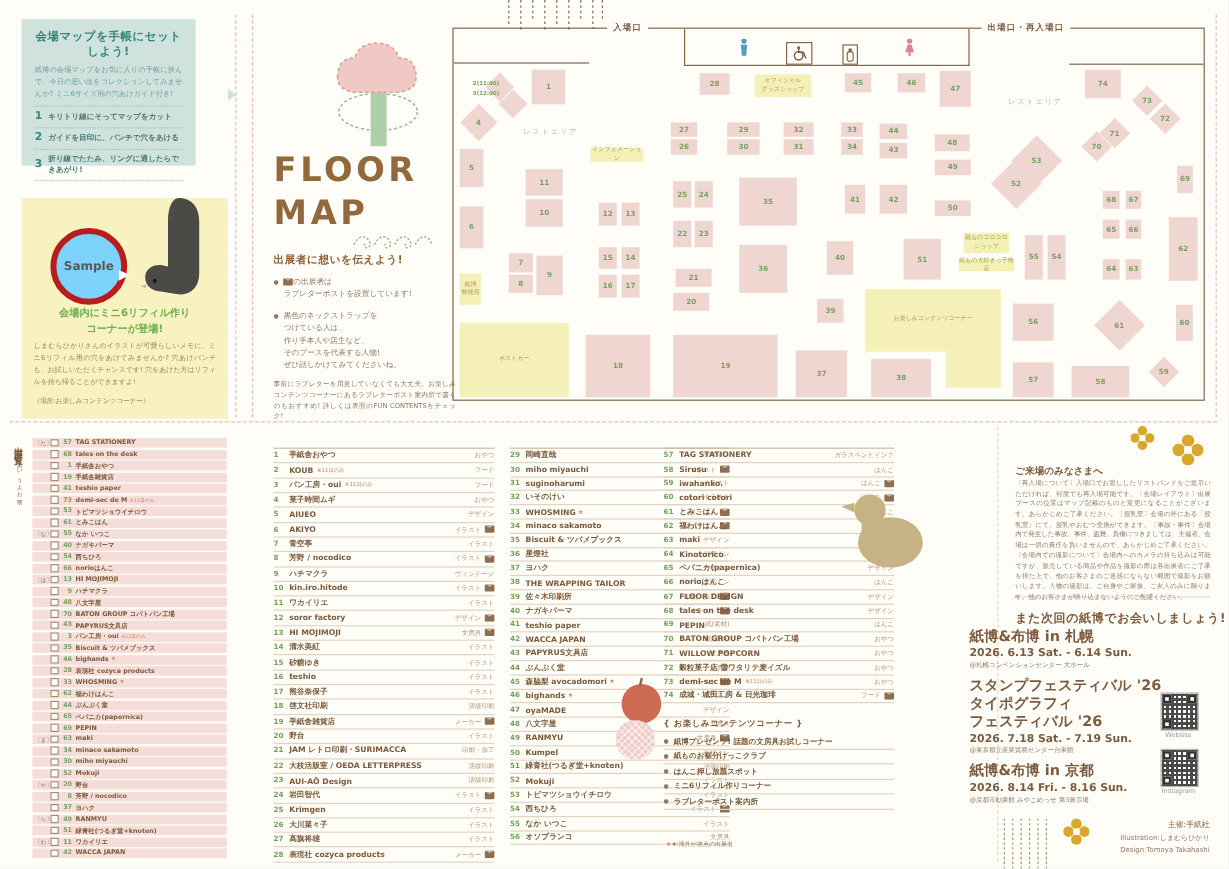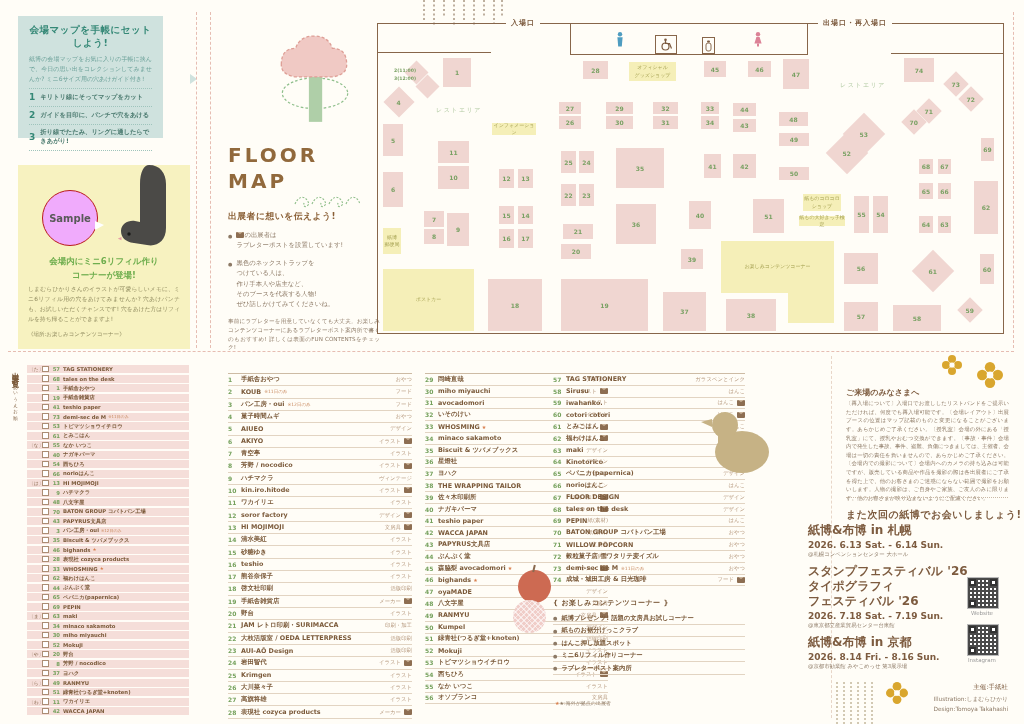--- a/index.html
+++ b/index.html
@@ -9,27 +9,27 @@
   
   .setmap{left:18px;top:16px;width:145px;height:122px;background:#cfe2de;box-sizing:border-box;padding:8px 11px 6px;}
   .setmap-title{font-size:9.5px;font-weight:bold;color:#348876;text-align:center;letter-spacing:.5px;}
   .setmap-body{font-size:6px;color:#6ba199;line-height:1.65;margin-top:4px;padding-bottom:4px;border-bottom:1px dotted #9ec4bc;text-align:justify;}
   .step{display:flex;align-items:center;gap:5px;padding:3.5px 0;border-bottom:1px dotted #9ec4bc;}
   .stepnum{font-size:9px;font-weight:bold;color:#348876;}
   .steptext{font-size:6.3px;font-weight:bold;color:#49796e;}
   .pointer{left:190px;top:74px;width:0;height:0;border-top:5px solid transparent;border-bottom:5px solid transparent;border-left:7px solid #cfe2de;}
   
   .sample{left:18px;top:165px;width:172px;height:184px;background:#f7f2c0;}
-  .bubble{position:absolute;left:24px;top:25px;width:54px;height:54px;border-radius:50%;background:#f0abfc;border:1px solid #b91c1c;display:flex;align-items:center;justify-content:center;font-size:10px;font-weight:bold;color:#595959;}
+  .bubble{position:absolute;left:24px;top:25px;width:54px;height:54px;border-radius:50%;background:#7dd3fc;border:5px solid #b91c1c;display:flex;align-items:center;justify-content:center;font-size:10px;font-weight:bold;color:#595959;}
   .bubble::after{content:"";position:absolute;right:-7px;top:30px;border-top:4px solid transparent;border-bottom:5px solid transparent;border-left:9px solid #fff;}
   .sample-heading{position:absolute;left:0;top:90px;width:100%;text-align:center;font-size:8.5px;font-weight:bold;color:#6fae4e;line-height:1.6;white-space:pre-line;}
   .sample-body{position:absolute;left:10px;top:120px;width:152px;font-size:5.8px;color:#8f8a5e;line-height:1.7;text-align:justify;}
   .sample-loc{position:absolute;left:10px;top:166px;font-size:5.5px;color:#8f8a5e;}
   
-  .ft{left:228px;top:124px;font-size:20px;font-weight:bold;letter-spacing:3px;color:#91693c;line-height:1.3;margin-top:18px;}
+  .ft{left:228px;top:124px;font-size:28px;font-weight:bold;letter-spacing:3px;color:#91693c;line-height:1.3;}
   .message{left:228px;top:211px;width:152px;}
   .msg-h{font-size:8.8px;font-weight:bold;color:#8a5f35;letter-spacing:.5px;}
   .bullet{display:flex;gap:4px;margin-top:7px;font-size:6.4px;color:#8d7a66;line-height:1.62;}
   .bdot{font-size:5px;margin-top:2px;color:#8d7a66;}
   .pre{white-space:pre-line;}
   .msg-note{margin-top:7px;font-size:5.6px;color:#8d7a66;line-height:1.6;text-align:justify;}
   .mailic{display:inline-block;width:8px;height:6px;border-radius:1px;background:#8d6e52;position:relative;vertical-align:-1px;flex:none;}
   .mailic::before{content:"";position:absolute;left:1px;top:0;border-left:3px solid transparent;border-right:3px solid transparent;border-top:2.6px solid #cdb69c;}
   
   .map{left:377px;top:23px;width:625px;height:309px;border:1.5px solid #87664a;}
@@ -881,21 +881,21 @@
       </div>
       <div class="lrow" style="height: 11.8px;">
         <span class="lnum">30</span>
         <span class="lname">miho miyauchi</span>
         <span class="lsp"></span>
         <span class="lcat">イラスト</span>
         <span class="mailic"></span>
       </div>
       <div class="lrow" style="height: 11.8px;">
         <span class="lnum">31</span>
-        <span class="lname">avocadomori</span>
+        <span class="lname">suginoharumi</span>
         <span class="lsp"></span>
         <span class="lcat">イラスト</span>
       </div>
       <div class="lrow" style="height: 11.8px;">
         <span class="lnum">32</span>
         <span class="lname">いそのけい</span>
         <span class="lsp"></span>
         <span class="lcat">イラスト</span>
       </div>
       <div class="lrow" style="height: 11.8px;">

